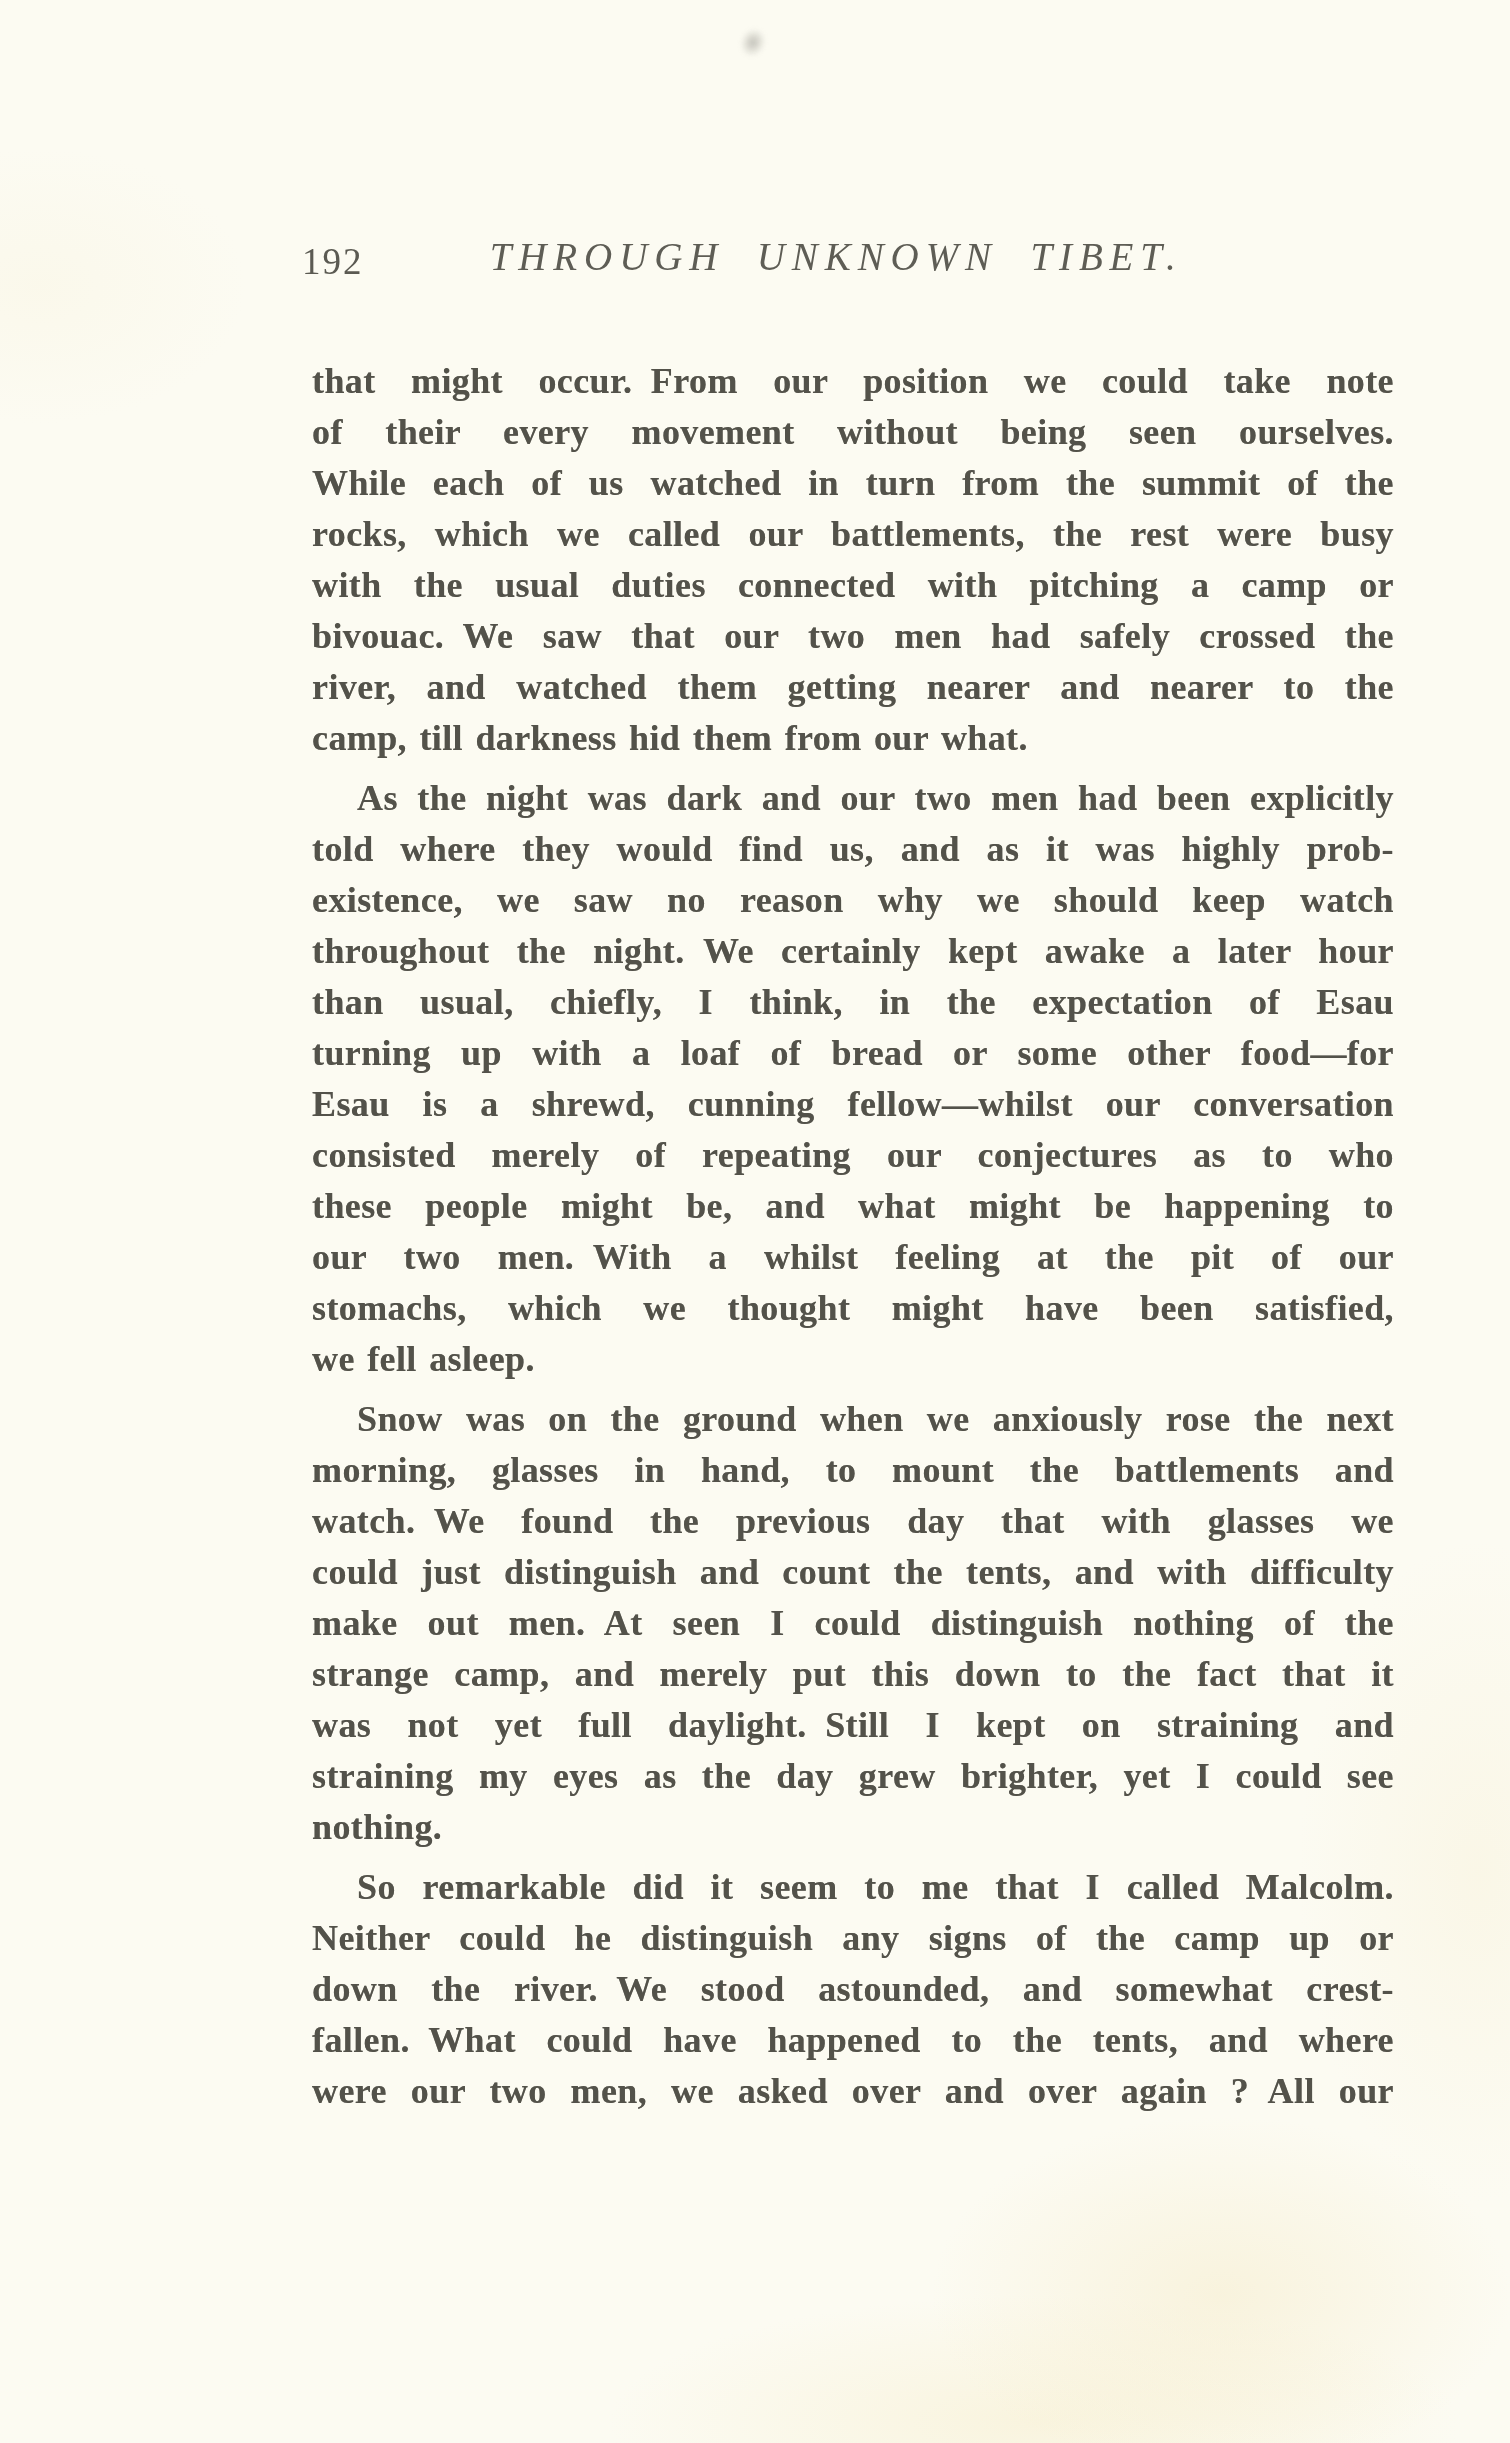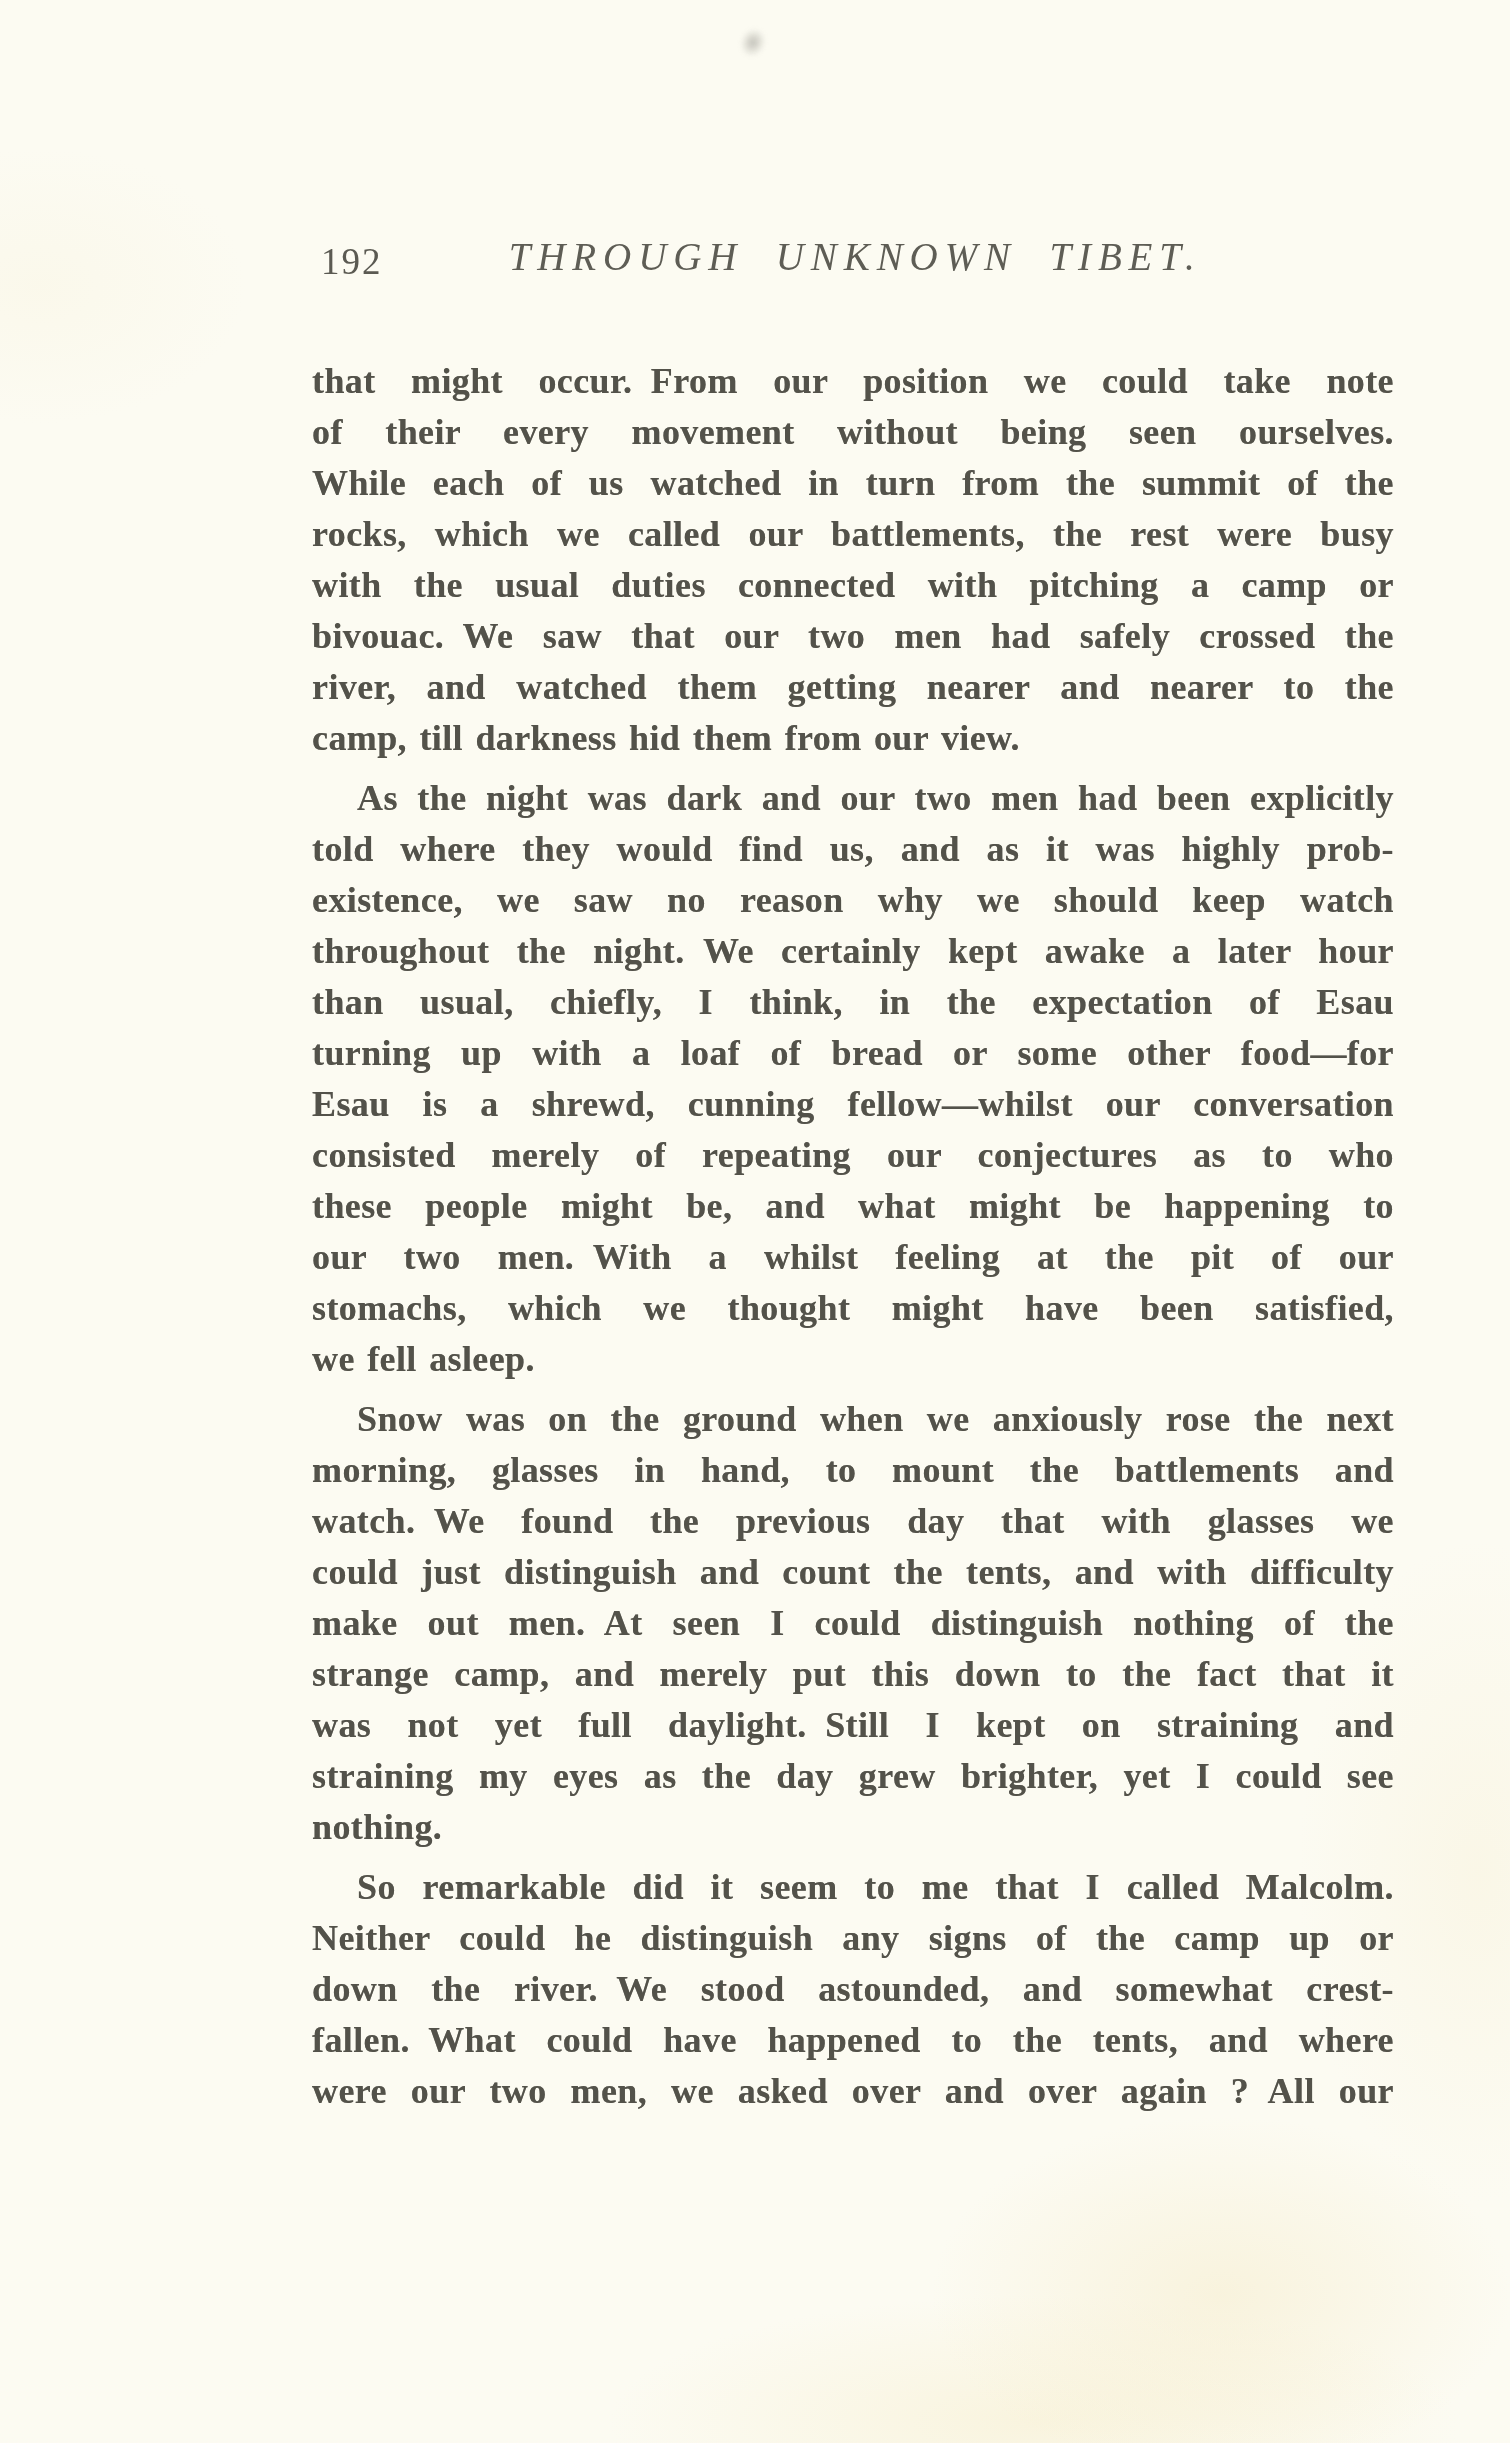--- a/index.html
+++ b/index.html
@@ -25,21 +25,21 @@
     position: absolute;
     left: 739px; top: 25.6px;
     width: 27.6px; height: 33px;
     background: radial-gradient(ellipse at center, rgba(148,146,138,0.55), transparent 62%);
     filter: blur(2px);
     transform: rotate(24deg);
   }
 
   .header {
     position: absolute;
-    left: 317px; top: 234px;
+    left: 298px; top: 234px;
     width: 1100px;
     height: 59px;
     text-decoration: underline;
   }
   .page-number {
     position: absolute;
     left: 3.9px; top: 5.9px;
     font-size: 37px;
     letter-spacing: 2px;
     color: #5b5a52;
@@ -90,21 +90,21 @@
 
   <div class="body-text">
       <div class="para">
         <div class="line">that might occur. From our position we could take note</div>
         <div class="line">of their every movement without being seen ourselves.</div>
         <div class="line">While each of us watched in turn from the summit of the</div>
         <div class="line">rocks, which we called our battlements, the rest were busy</div>
         <div class="line">with the usual duties connected with pitching a camp or</div>
         <div class="line">bivouac. We saw that our two men had safely crossed the</div>
         <div class="line">river, and watched them getting nearer and nearer to the</div>
-        <div class="line flush-last">camp, till darkness hid them from our view.</div>
+        <div class="line flush-last">camp, till darkness hid them from our what.</div>
       </div>
       <div class="para">
         <div class="line indent">As the night was dark and our two men had been explicitly</div>
         <div class="line">told where they would find us, and as it was highly prob-</div>
         <div class="line">existence, we saw no reason why we should keep watch</div>
         <div class="line">throughout the night. We certainly kept awake a later hour</div>
         <div class="line">than usual, chiefly, I think, in the expectation of Esau</div>
         <div class="line">turning up with a loaf of bread or some other food—for</div>
         <div class="line">Esau is a shrewd, cunning fellow—whilst our conversation</div>
         <div class="line">consisted merely of repeating our conjectures as to who</div>

